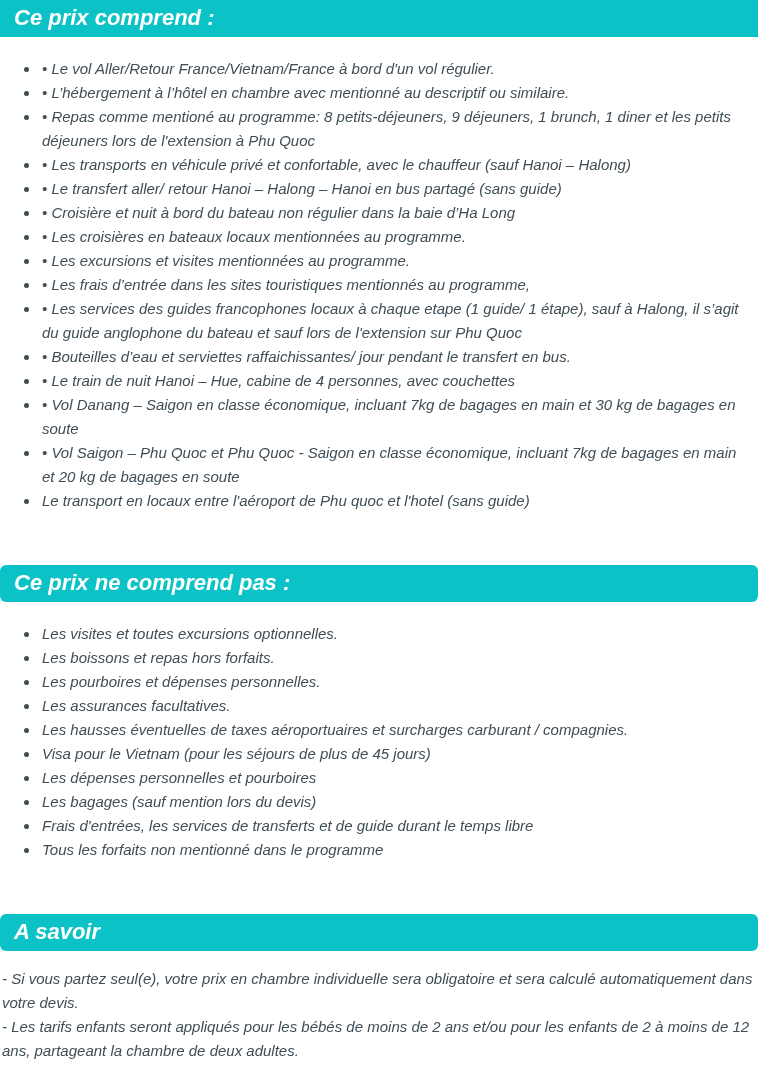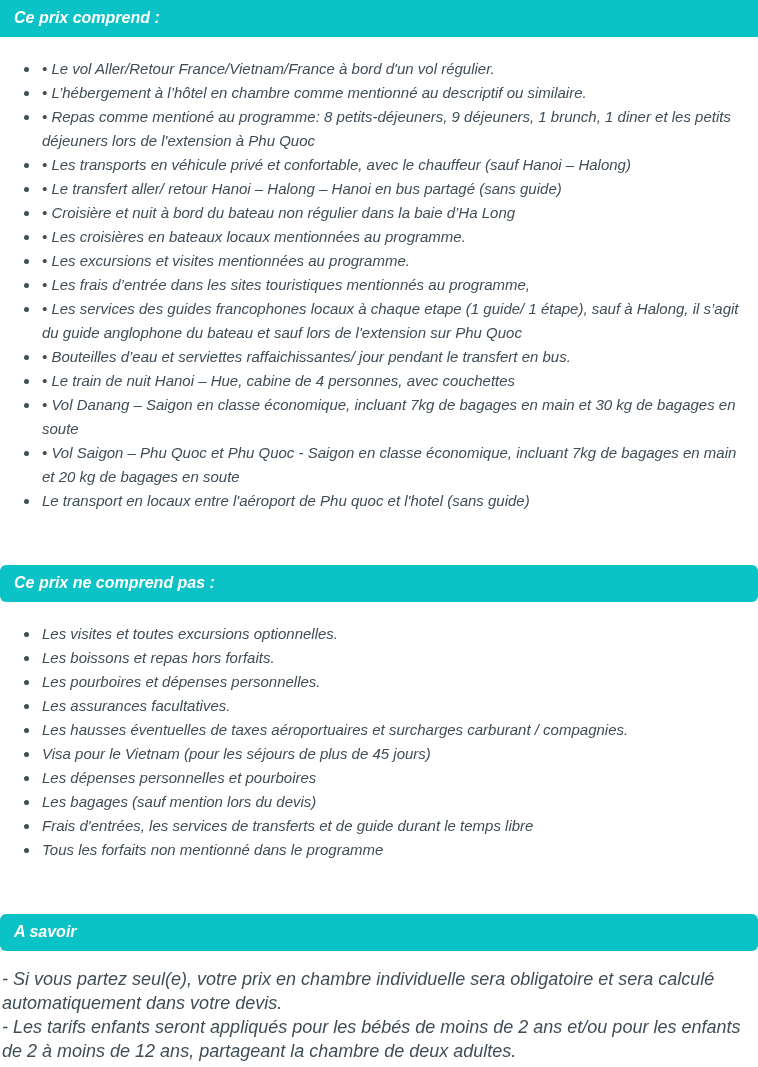--- a/index.html
+++ b/index.html
@@ -19,21 +19,21 @@
     background: #ffffff;
   }
   .section-bar {
     width: 100%;
     box-sizing: border-box;
     background: #0bc2c6;
     padding: 7px 14px 8px 14px;
   }
   .section-bar h2 {
     margin: 0;
-    font-size: 16px;
+    font-size: 22px;
     line-height: 22px;
     font-weight: bold;
     font-style: italic;
     color: #ffffff;
   }
   section + section .section-bar {
     margin-top: 52px;
     border-radius: 6px;
   }
   ul.items {
@@ -47,36 +47,36 @@
     margin: 0;
     padding: 0 0 0 2px;
     font-style: italic;
   }
   .paragraphs {
     margin-top: 16px;
     padding: 0 4px 20px 2px;
   }
   .paragraphs p {
     margin: 0;
-    font-size: 18px;
+    font-size: 15px;
     line-height: 24px;
   }
 </style>
 </head>
 <body>
 
 <div class="page">
 
   <section>
     <div class="section-bar">
       <h2>Ce prix comprend :</h2>
     </div>
     <ul class="items">
         <li>• Le vol Aller/Retour France/Vietnam/France à bord d'un vol régulier.</li>
-        <li>• L’hébergement à l’hôtel en chambre comme mentionné au descriptif ou similaire.</li>
+        <li>• L’hébergement à l’hôtel en chambre avec mentionné au descriptif ou similaire.</li>
         <li>• Repas comme mentioné au programme: 8 petits-déjeuners, 9 déjeuners, 1 brunch, 1 diner et les petits déjeuners lors de l'extension à Phu Quoc</li>
         <li>• Les transports en véhicule privé et confortable, avec le chauffeur (sauf Hanoi – Halong)</li>
         <li>• Le transfert aller/ retour Hanoi – Halong – Hanoi en bus partagé (sans guide)</li>
         <li>• Croisière et nuit à bord du bateau non régulier dans la baie d’Ha Long</li>
         <li>• Les croisières en bateaux locaux mentionnées au programme.</li>
         <li>• Les excursions et visites mentionnées au programme.</li>
         <li>• Les frais d’entrée dans les sites touristiques mentionnés au programme,</li>
         <li>• Les services des guides francophones locaux à chaque etape (1 guide/ 1 étape), sauf à Halong, il s’agit du guide anglophone du bateau et sauf lors de l'extension sur Phu Quoc</li>
         <li>• Bouteilles d’eau et serviettes raffaichissantes/ jour pendant le transfert en bus.</li>
         <li>• Le train de nuit Hanoi – Hue, cabine de 4 personnes, avec couchettes</li>

